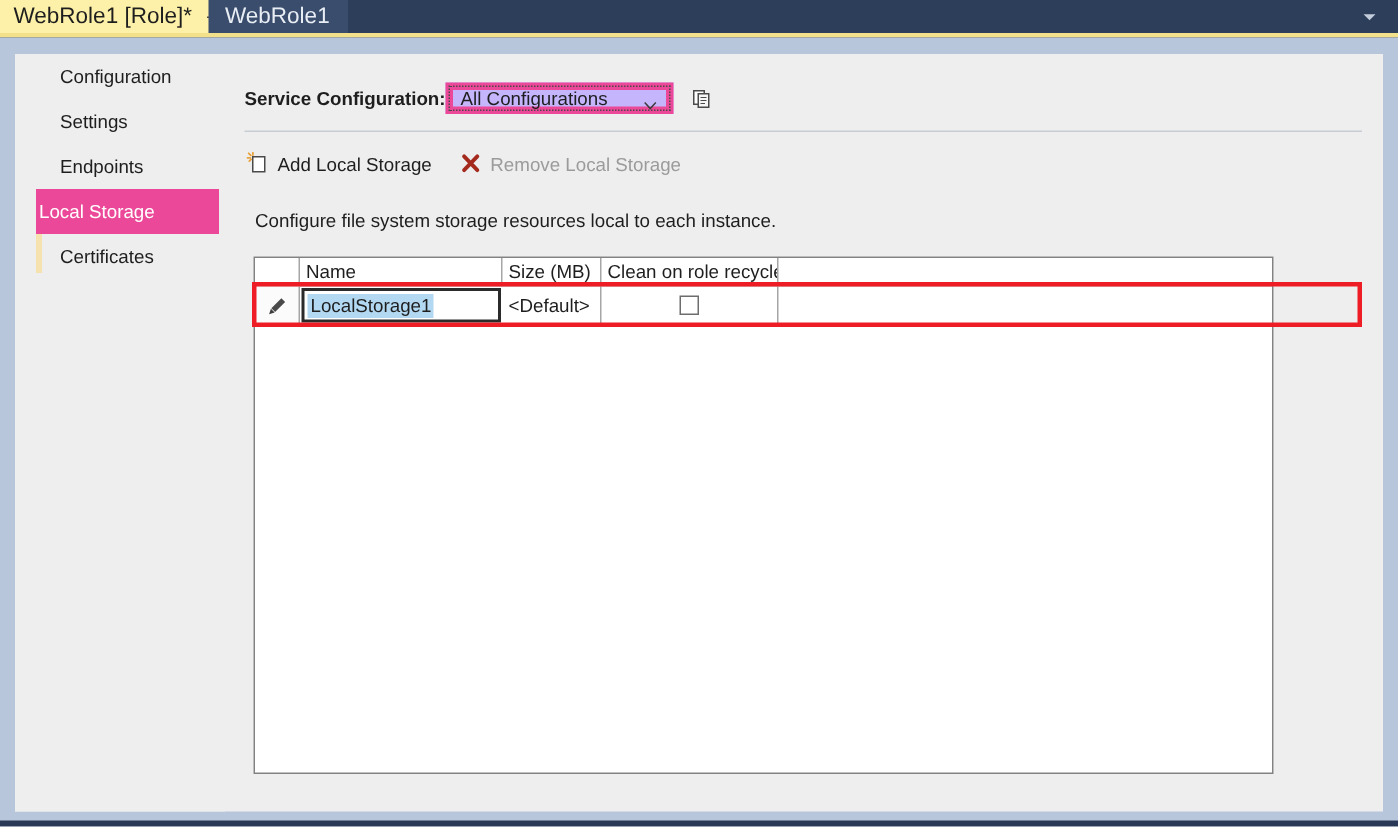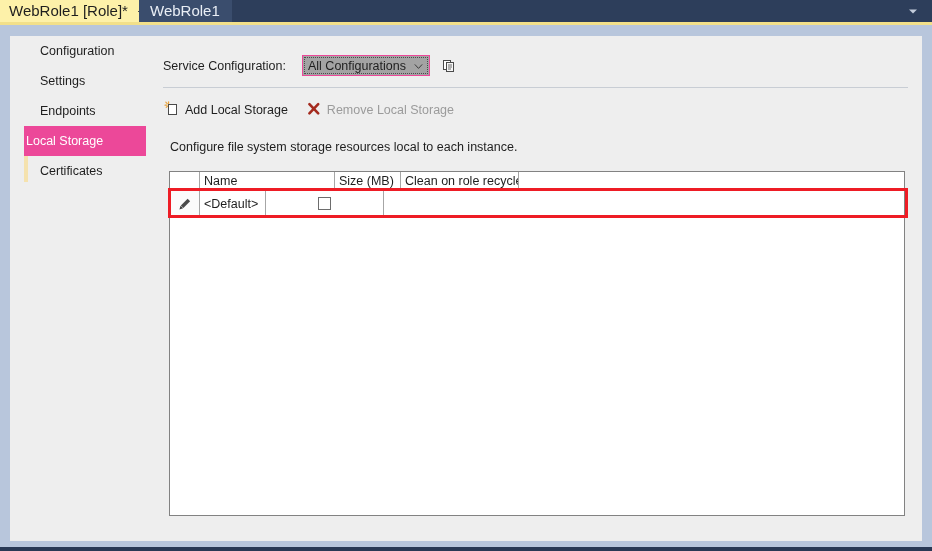--- a/index.html
+++ b/index.html
@@ -137,27 +137,28 @@
   }
   .svcrow {
     position: absolute;
     left: 13px; top: 19px;
     display: flex;
     align-items: center;
   }
   .svclabel {
     font-size: 12.5px;
     color: #1e1e1e;
-    margin-right: 16px;
+    margin-right: 0;
+    font-weight: bold;
   }
   .combo {
     position: relative;
-    width: 128px; height: 21px;
-    background: #a3a3a3;
-    border: 1px solid #ec4899;
+    width: 152px; height: 21px;
+    background: #c4b5fd;
+    border: 5px solid #ec4899;
     outline: 1px dotted #4a4a4a;
     outline-offset: -3px;
     box-sizing: border-box;
     display: flex;
     align-items: center;
     padding-left: 5px;
     font-size: 12.5px;
     color: #1e1e1e;
   }
   .combo-arrow {
@@ -205,21 +206,21 @@
     position: absolute;
     left: 20px; top: 104px;
     font-size: 12.5px;
     color: #1e1e1e;
   }
 
   
   .grid {
     position: absolute;
     left: 19px; top: 135px;
-    width: 736px; height: 345px;
+    width: 680px; height: 345px;
     background: #ffffff;
     border: 1px solid #828282;
     box-sizing: border-box;
   }
   .grid-header {
     display: flex;
     height: 19px;
     background: #ffffff;
     box-sizing: border-box;
   }
@@ -416,20 +417,25 @@
             <div class="gh-cell gh-filler"></div>
           </div>
 
           <div class="grid-row">
             <div class="gr-cell gr-rowhead">
               <svg width="14" height="14" viewBox="0 0 14 14">
                 <path d="M9.6 1.8 L12.1 4.3 L5.4 11 L2.9 8.5 Z" fill="#4a4a4a"></path>
                 <path d="M2.6 8.8 L1.4 12.5 L5.1 11.3 Z" fill="#3d3d3d"></path>
               </svg>
             </div>
+            <div class="gr-cell gr-name">
+              <div class="cell-editor">
+                <span class="sel-text">LocalStorage1</span>
+              </div>
+            </div>
             <div class="gr-cell gr-size">&lt;Default&gt;</div>
             <div class="gr-cell gr-clean">
               <span class="checkbox"></span>
             </div>
             <div class="gr-cell gr-filler"></div>
           </div>
 
         </div>
 
         <div class="annotation"></div>

